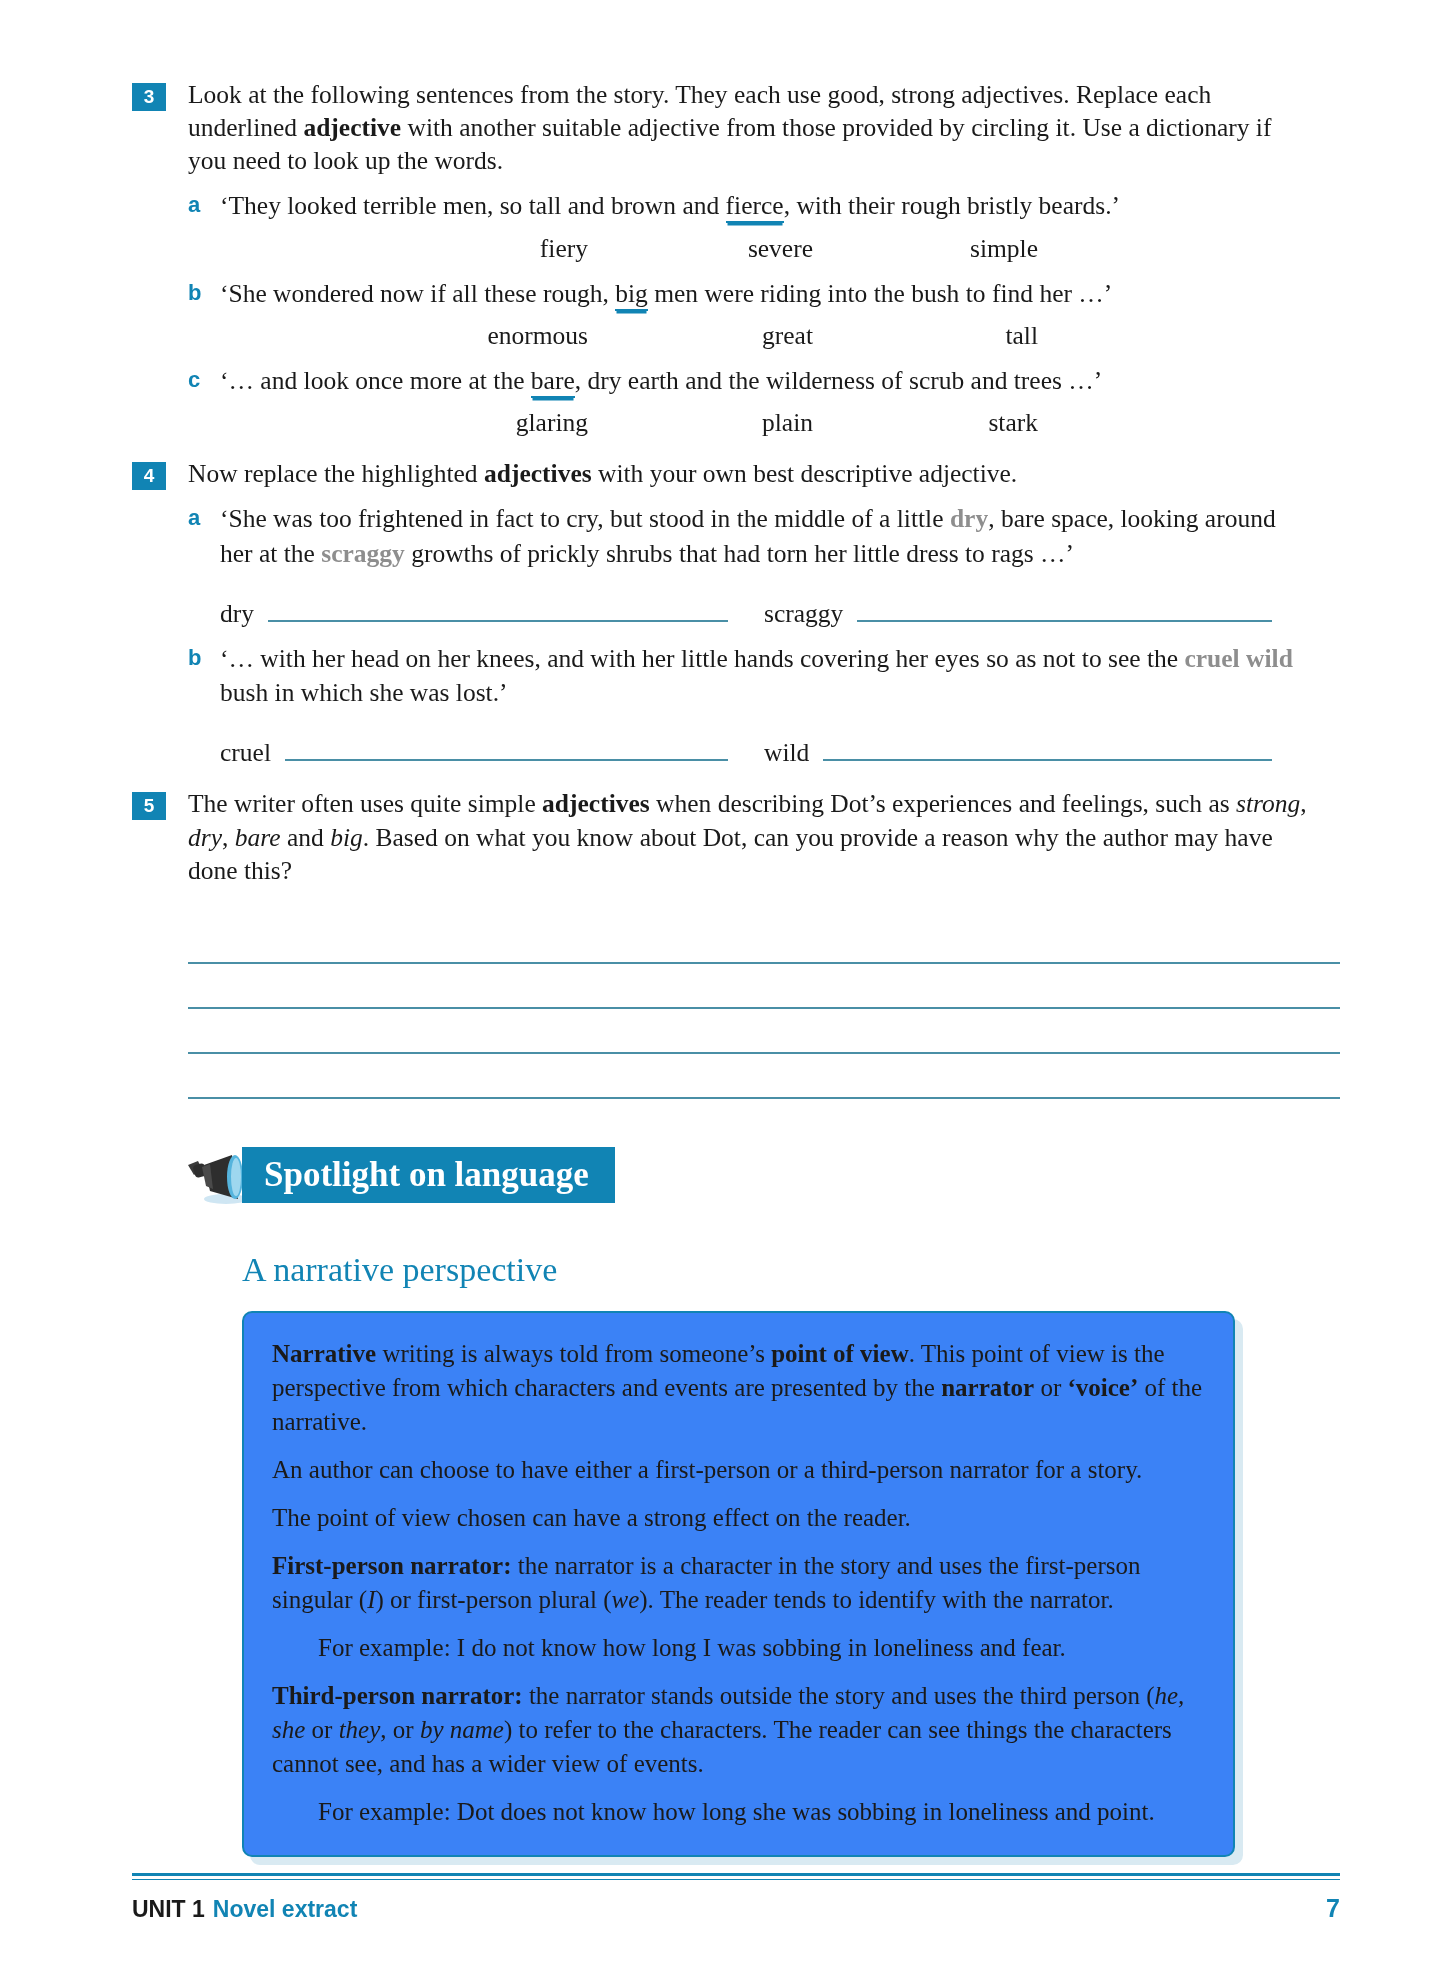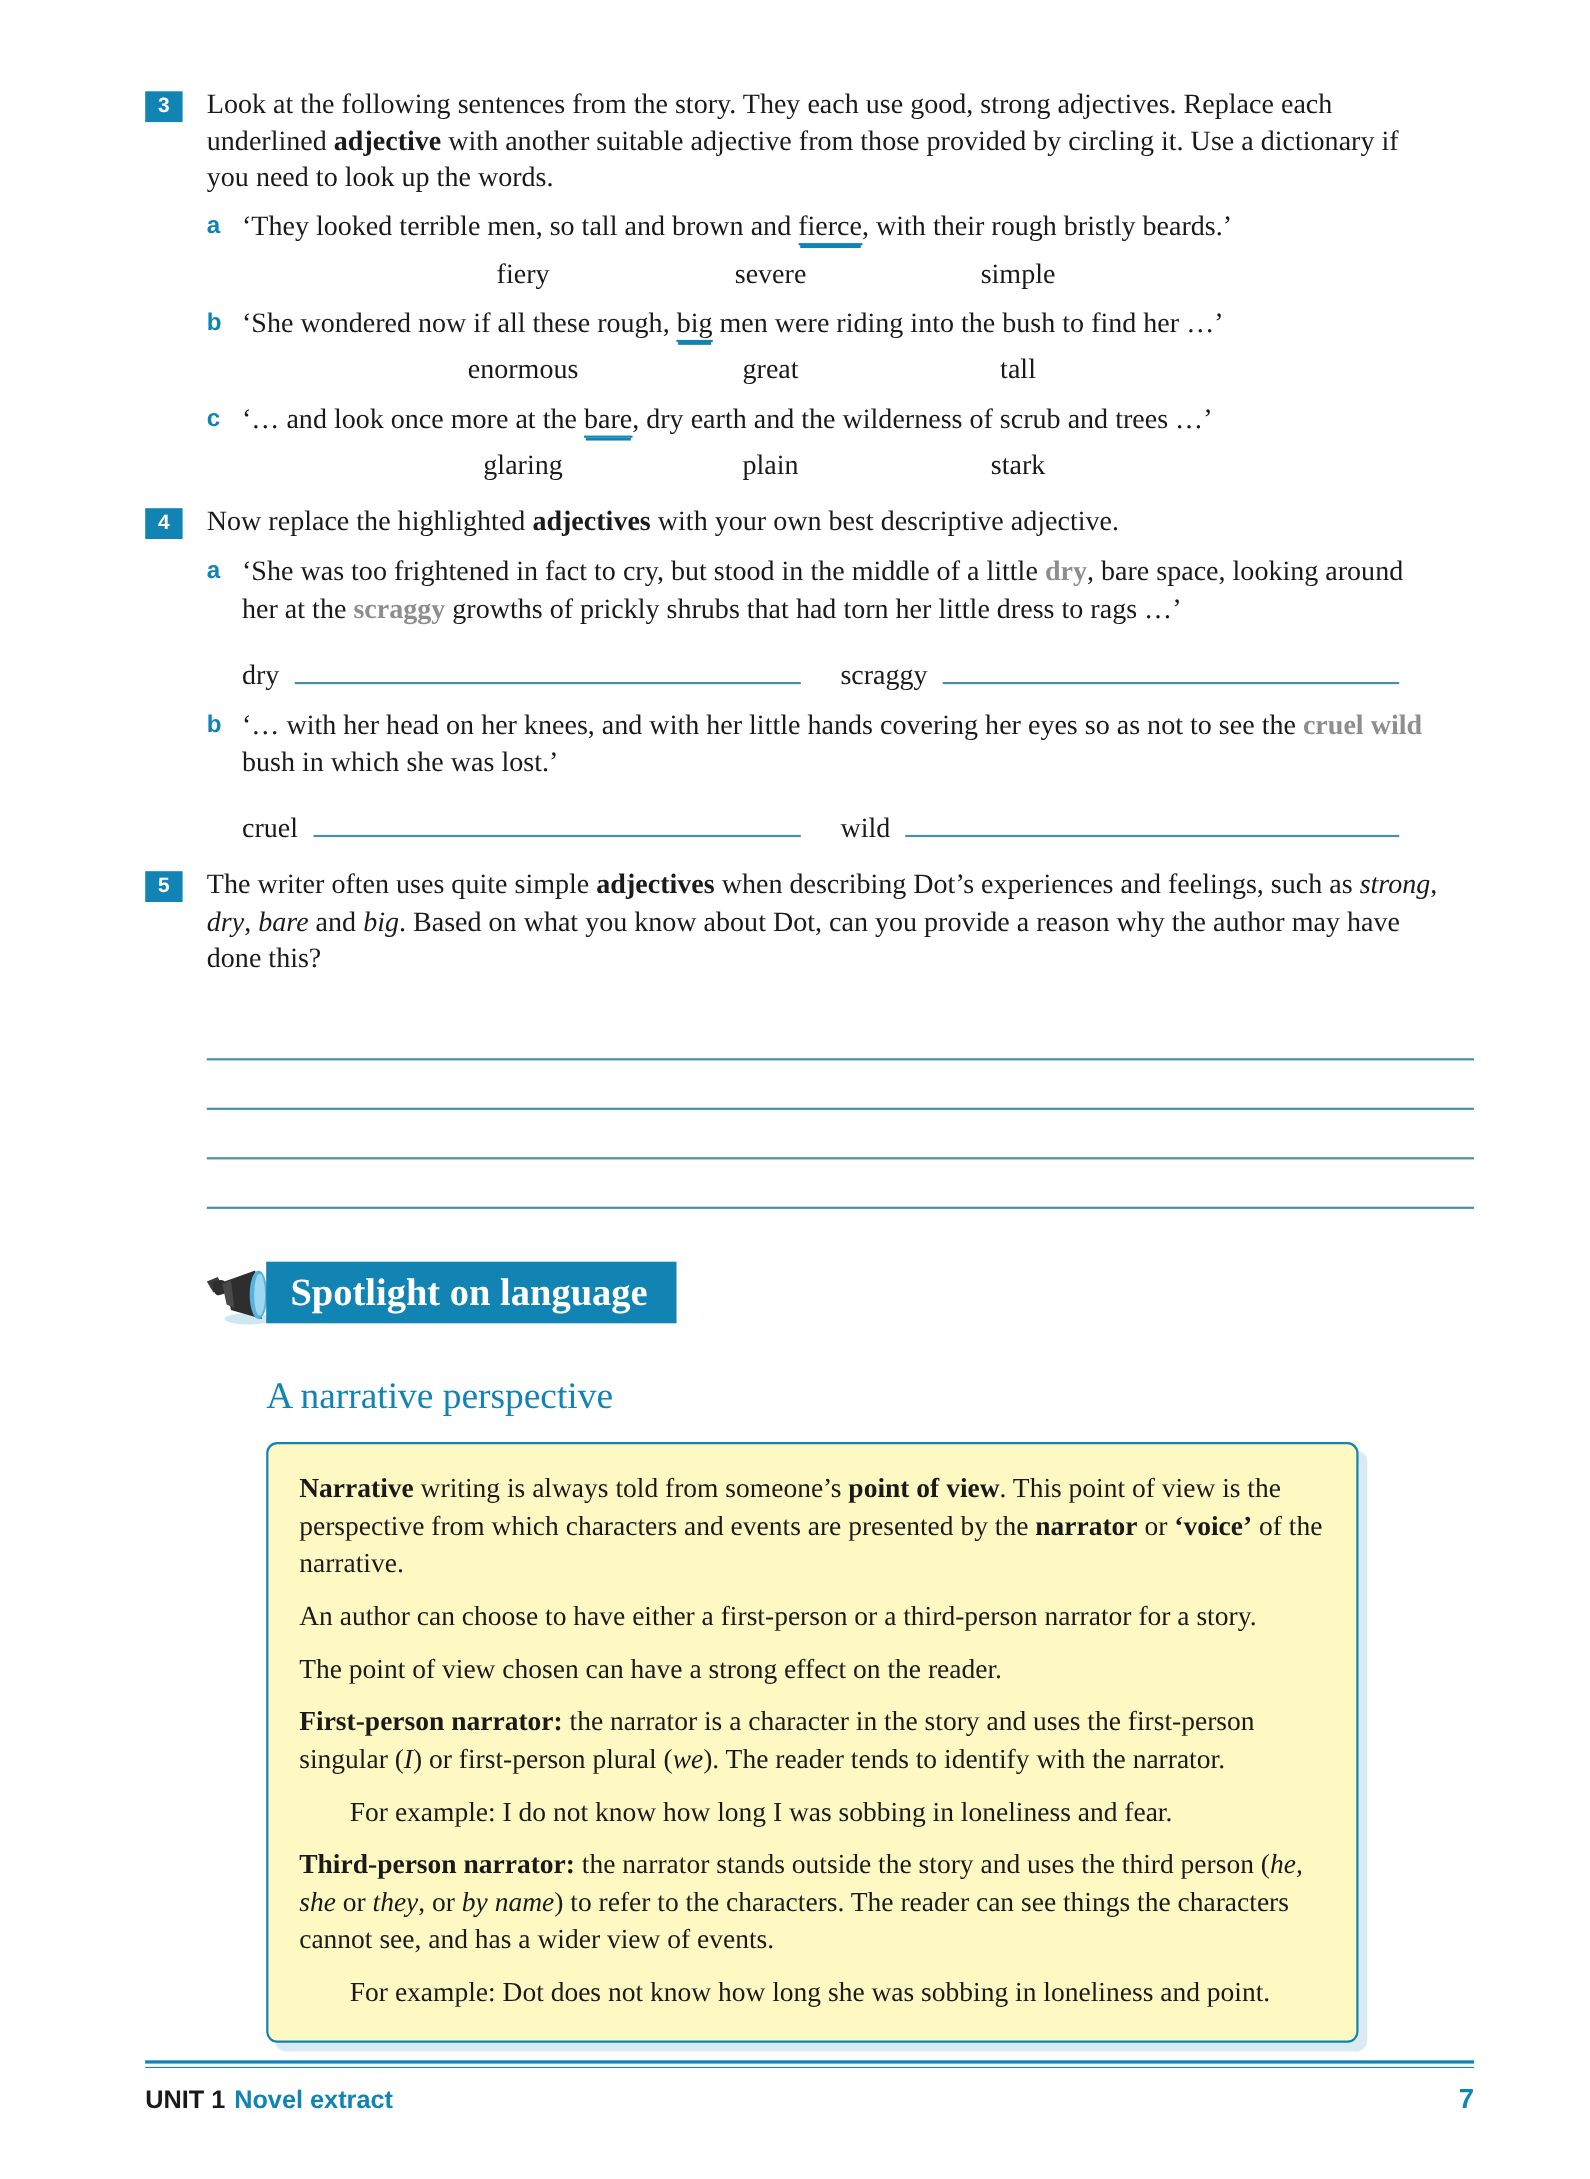--- a/index.html
+++ b/index.html
@@ -90,21 +90,21 @@
 
   
   .options {
     display: flex;
     margin: 8px 0 0 0;
     padding-left: 175px;
     font-size: 25.5px;
   }
   .options > span {
     width: 225px;
-    text-align: center;
+    text-align: right;
   }
 
   
   .answerrow {
     display: flex;
     align-items: baseline;
     margin-top: 26px;
     padding-left: 32px;
     font-size: 25.5px;
   }
@@ -193,21 +193,21 @@
     position: absolute;
     left: 8px;
     top: 8px;
     right: -8px;
     bottom: -8px;
     background: #d9eaf2;
     border-radius: 10px;
   }
   .infobox {
     position: relative;
-    background: #fef9c3;
+    background: #3b82f6;
     border: 2.5px solid #1184b4;
     border-radius: 10px;
     padding: 24px 30px 26px 28px;
     font-size: 25px;
     line-height: 1.36;
   }
   .infobox p { margin: 0 0 14px 0; }
   .infobox p:last-child { margin-bottom: 0; }
   .infobox .example { padding-left: 46px; }
   .infobox b { font-weight: bold; }

